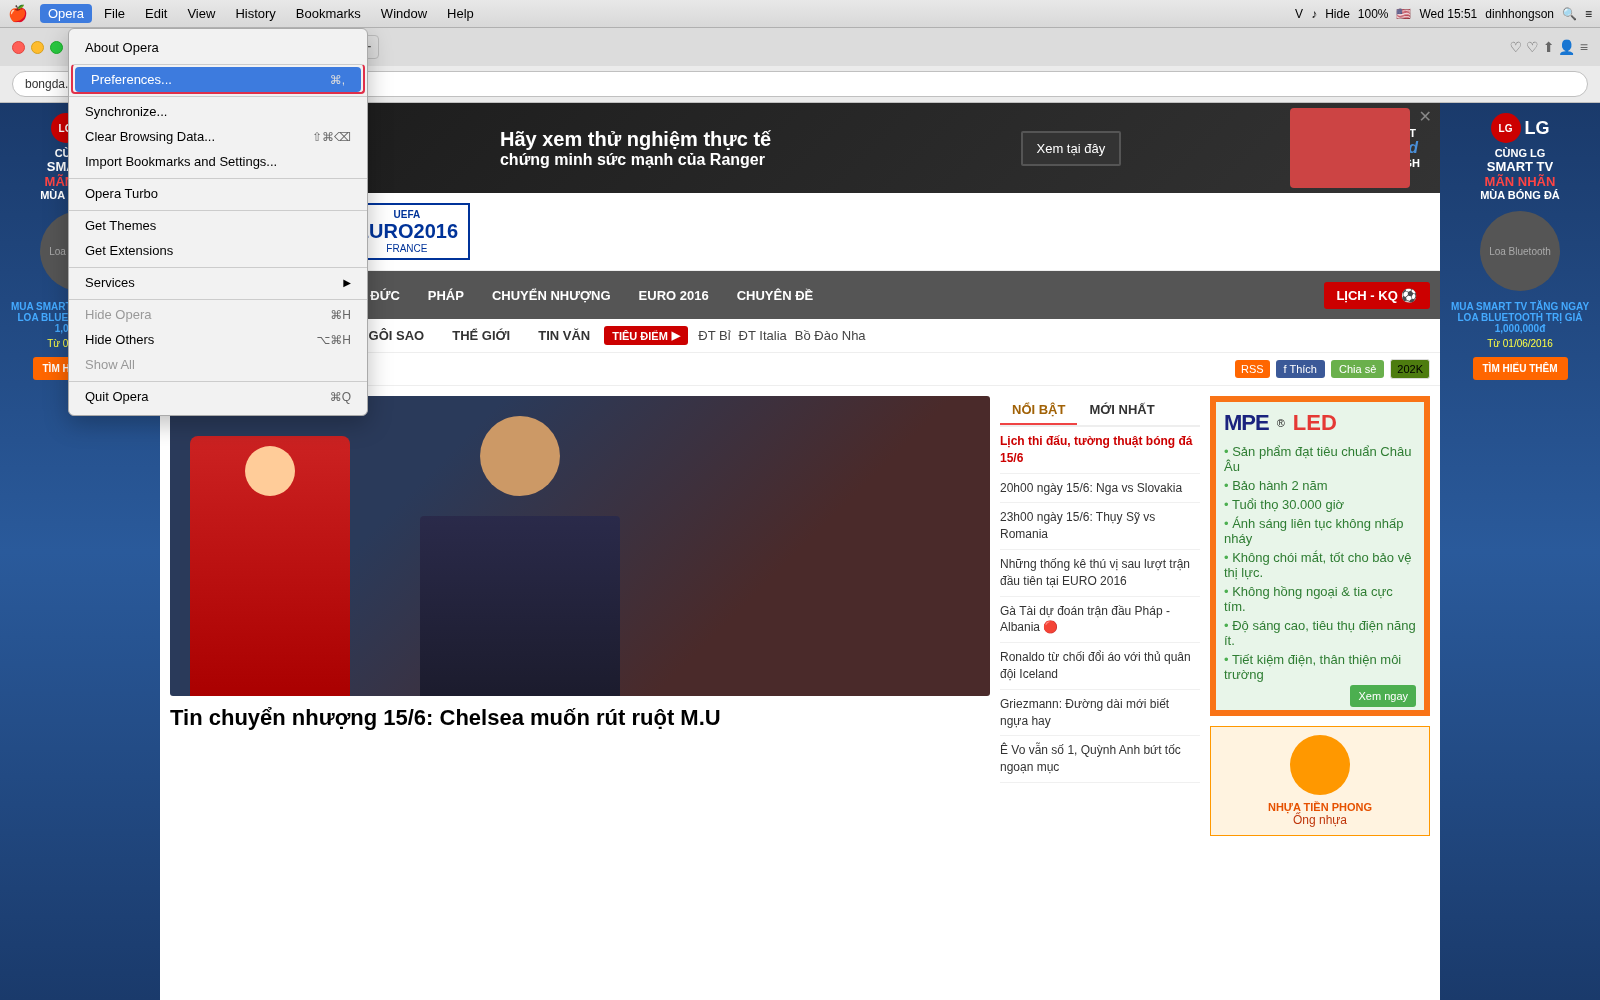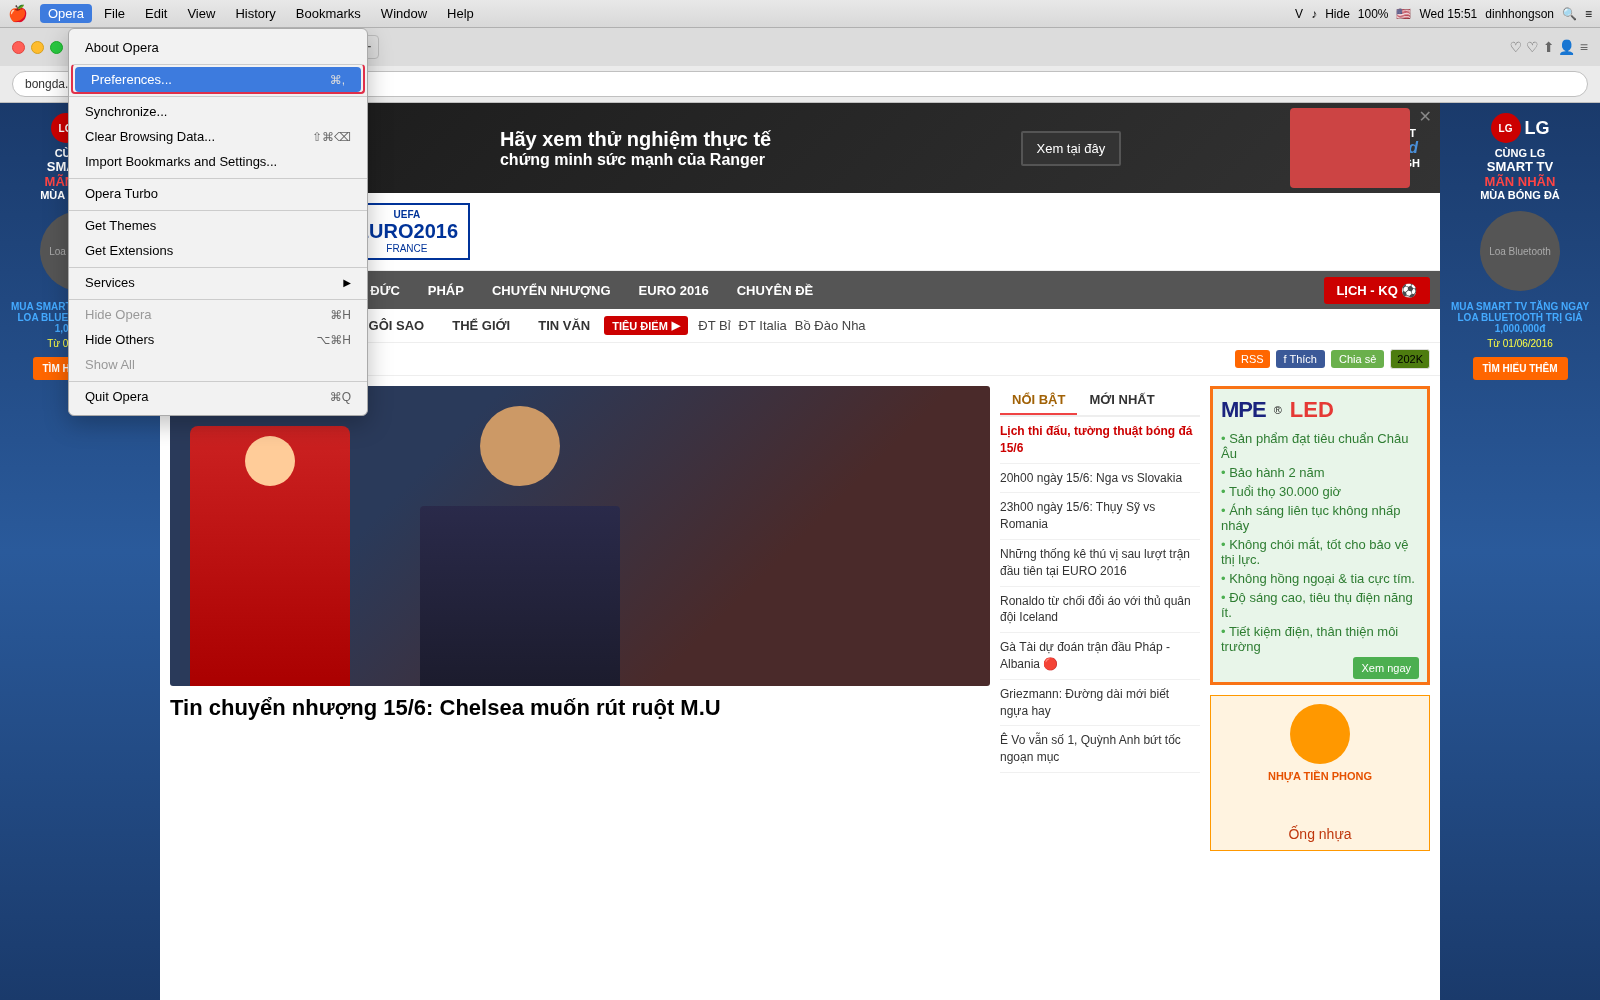--- a/index.html
+++ b/index.html
@@ -200,21 +200,21 @@
       padding: 8px 14px; font-size: 13px; cursor: pointer; border-radius: 2px; text-align: center;
     }
     .banner-close {
       position: absolute; top: 4px; right: 8px;
       color: #888; font-size: 16px; cursor: pointer;
     }
 
     
     .site-nav {
       background: #555;
-      height: 38px;
+      height: 48px;
       display: flex;
       align-items: center;
       padding: 0 10px;
       gap: 0;
     }
     .nav-link {
       color: #fff;
       font-size: 13px;
       font-weight: bold;
       padding: 0 14px;
@@ -327,21 +327,21 @@
       font-size: 12px;
       color: #333;
       cursor: pointer;
       line-height: 1.4;
     }
     .news-item.hot { color: #cc0000; font-weight: bold; }
 
     .ad-col { width: 220px; min-width: 220px; }
     .mpe-ad {
       background: #e8f5e9;
-      border: 3px solid #f97316;
+      border: 6px solid #f97316;
       padding: 8px;
       font-size: 11px;
       color: #222;
     }
     .mpe-logo { font-size: 22px; font-weight: 900; color: #1a237e; letter-spacing: -1px; }
     .mpe-led { font-size: 22px; font-weight: 900; color: #e53935; }
     .mpe-features { list-style: none; margin-top: 6px; }
     .mpe-feature { padding: 2px 0; font-size: 13px; color: #2e7d32; }
     .mpe-feature::before { content: "• "; color: #4caf50; }
 
@@ -611,22 +611,22 @@
       <div class="sidebar-col">
         <div class="tab-btns">
           <div class="tab-btn active">NỔI BẬT</div>
           <div class="tab-btn">MỚI NHẤT</div>
         </div>
         <ul class="news-list">
           <li class="news-item hot">Lịch thi đấu, tường thuật bóng đá 15/6</li>
           <li class="news-item">20h00 ngày 15/6: Nga vs Slovakia</li>
           <li class="news-item">23h00 ngày 15/6: Thụy Sỹ vs Romania</li>
           <li class="news-item">Những thống kê thú vị sau lượt trận đầu tiên tại EURO 2016</li>
+          <li class="news-item">Gà Tài dự đoán trận đầu Pháp - Albania 🔴</li>
           <li class="news-item">Ronaldo từ chối đổi áo với thủ quân đội Iceland</li>
-          <li class="news-item">Gà Tài dự đoán trận đầu Pháp - Albania 🔴</li>
           <li class="news-item">Griezmann: Đường dài mới biết ngựa hay</li>
           <li class="news-item">Ê Vo vẫn số 1, Quỳnh Anh bứt tốc ngoạn mục</li>
         </ul>
       </div>
 
       <div class="ad-col">
         <div class="mpe-ad">
           <div style="display:flex;gap:8px;align-items:center;">
             <span class="mpe-logo">MPE</span>
             <span>®</span>
@@ -642,21 +642,21 @@
             <li class="mpe-feature">Độ sáng cao, tiêu thụ điện năng ít.</li>
             <li class="mpe-feature">Tiết kiệm điện, thân thiện môi trường</li>
           </ul>
           <div style="text-align:right;margin-top:6px;">
             <span style="background:#4caf50;color:#fff;padding:5px 8px;border-radius:3px;font-size:11px;cursor:pointer;">Xem ngay</span>
           </div>
         </div>
         <div style="margin-top:10px;background:#fff3e0;border:1px solid #ff9800;padding:8px;text-align:center;">
           <div style="width:60px;height:60px;background:#ff9800;border-radius:50%;margin:0 auto 6px;"></div>
           <div style="font-size:11px;color:#e65100;font-weight:bold;">NHỰA TIỀN PHONG</div>
-          <div style="font-size:14px;color:#bf360c;margin-top:44px;">Ống nhựa</div>
+          <div style="font-size:12px;color:#bf360c;">Ống nhựa</div>
         </div>
       </div>
 
     </div>
   </div>
 
   <div class="right-ad">
     <div style="margin-top:10px; display:flex; align-items:center; gap:4px;">
       <div style="width:30px;height:30px;background:#cc0000;border-radius:50%;display:flex;align-items:center;justify-content:center;">
         <span style="color:#fff;font-weight:bold;font-size:10px;">LG</span>

